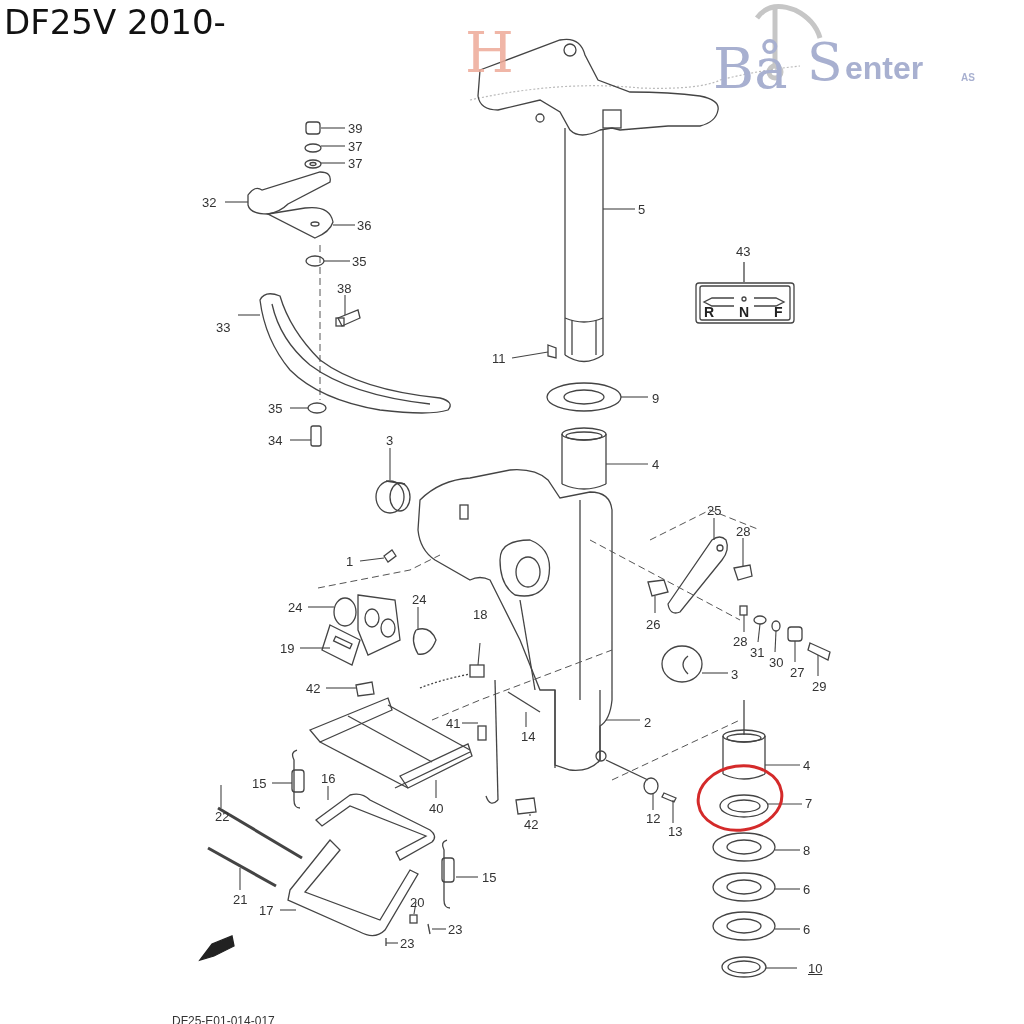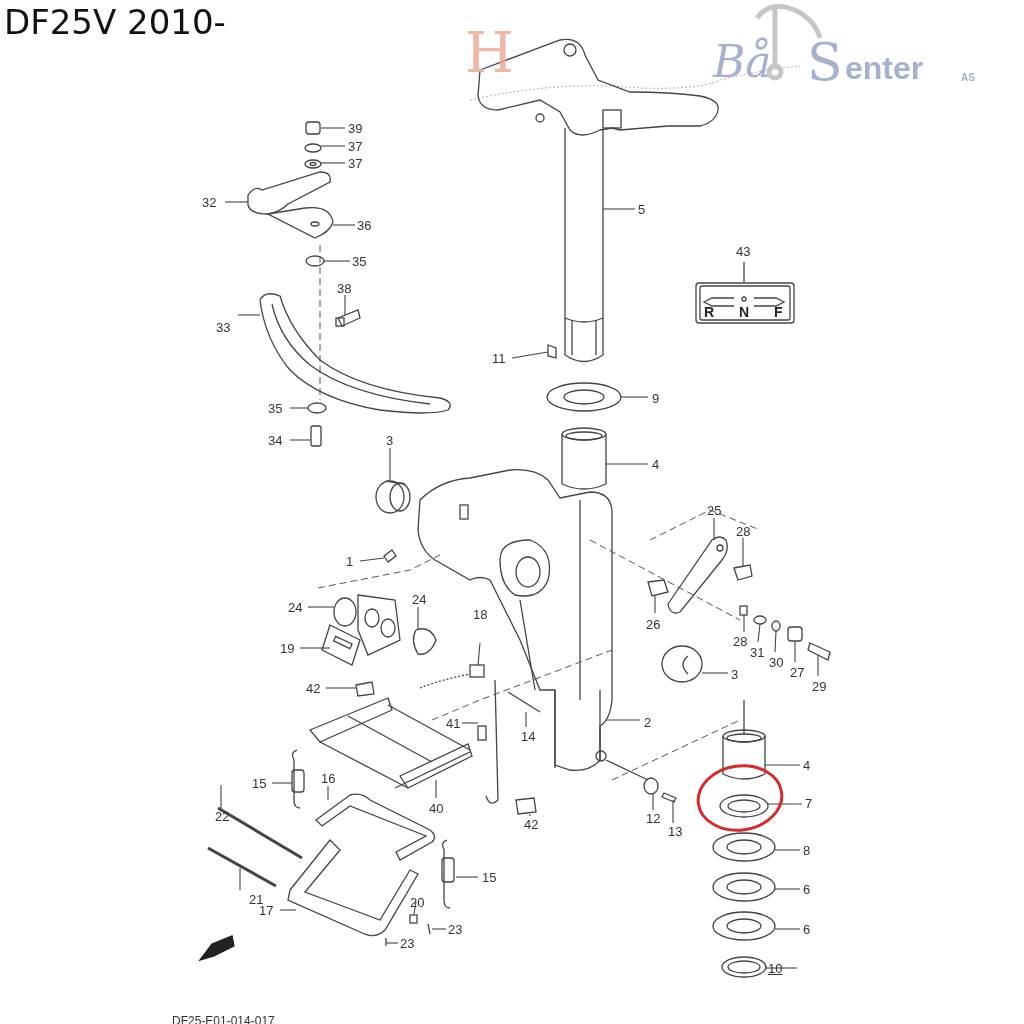--- a/index.html
+++ b/index.html
@@ -1,21 +1,21 @@
 <!DOCTYPE html>
 <html><head>
 <meta charset="utf-8">
 <style>
   html,body{margin:0;padding:0;background:#fff;}
   body{width:1024px;height:1024px;position:relative;overflow:hidden;font-family:"DejaVu Sans",sans-serif;}
   .title{position:absolute;left:4px;top:2px;font-size:34px;font-family:"DejaVu Sans",sans-serif;color:#111;letter-spacing:0px;}
   .watermark{position:absolute;left:465px;top:20px;height:70px;width:560px;}
   .wm-h{position:absolute;left:0;top:0;font-family:"DejaVu Serif",serif;font-size:56px;color:#eeaa98;opacity:.85;}
   .wm-augaland{position:absolute;left:40px;top:28px;font-family:"Liberation Sans",sans-serif;font-weight:bold;font-size:34px;color:#a8b0d0;opacity:.9;}
-  .wm-ba{position:absolute;left:248px;top:16px;font-family:"DejaVu Serif",serif;font-size:44px;color:#a8b0d0;font-style:italic;}
+  .wm-ba{position:absolute;left:248px;top:16px;font-family:"DejaVu Serif",serif;font-size:56px;color:#a8b0d0;}
   .wm-s{position:absolute;left:342px;top:12px;font-family:"DejaVu Serif",serif;font-size:52px;color:#a8b0d0;}
   .wm-enter{position:absolute;left:380px;top:30px;font-family:"Liberation Sans",sans-serif;font-weight:bold;font-size:32px;color:#a8b0d0;}
   .wm-as{position:absolute;left:496px;top:52px;font-family:"Liberation Sans",sans-serif;font-weight:bold;font-size:10px;color:#a8b0d0;}
   svg.diagram{position:absolute;left:0;top:0;}
   .callout{position:absolute;font-family:"Liberation Sans",sans-serif;font-size:13px;color:#333;line-height:13px;}
   .footer{position:absolute;left:172px;top:1014px;font-family:"Liberation Sans",sans-serif;font-size:12px;color:#333;}
   .shift-label{position:absolute;font-family:"Liberation Sans",sans-serif;font-weight:bold;font-size:14px;color:#222;}
 </style>
 </head>
 <body>
@@ -331,22 +331,22 @@
     <span class="callout" style="left: 252px; top: 777px;">15</span>
     <span class="callout" style="left: 321px; top: 772px;">16</span>
     <span class="callout" style="left: 429px; top: 802px;">40</span>
     <span class="callout" style="left: 524px; top: 818px;">42</span>
     <span class="callout" style="left: 805px; top: 797px;">7</span>
     <span class="callout" style="left: 646px; top: 812px;">12</span>
     <span class="callout" style="left: 668px; top: 825px;">13</span>
     <span class="callout" style="left: 803px; top: 844px;">8</span>
     <span class="callout" style="left: 482px; top: 871px;">15</span>
     <span class="callout" style="left: 803px; top: 883px;">6</span>
-    <span class="callout" style="left: 233px; top: 893px; margin-left: 16px;">21</span>
+    <span class="callout" style="left: 233px; top: 893px;">21</span>
     <span class="callout" style="left: 410px; top: 896px;">20</span>
     <span class="callout" style="left: 259px; top: 904px;">17</span>
     <span class="callout" style="left: 803px; top: 923px;">6</span>
     <span class="callout" style="left: 448px; top: 923px;">23</span>
     <span class="callout" style="left: 400px; top: 937px;">23</span>
-    <span class="callout" style="left: 768px; top: 962px; text-decoration: underline;">10</span>
+    <span class="callout" style="left: 808px; top: 962px; text-decoration: underline;">10</span>
   </div>
 
 <div class="footer">DF25-E01-014-017</div>
 
 </body></html>

